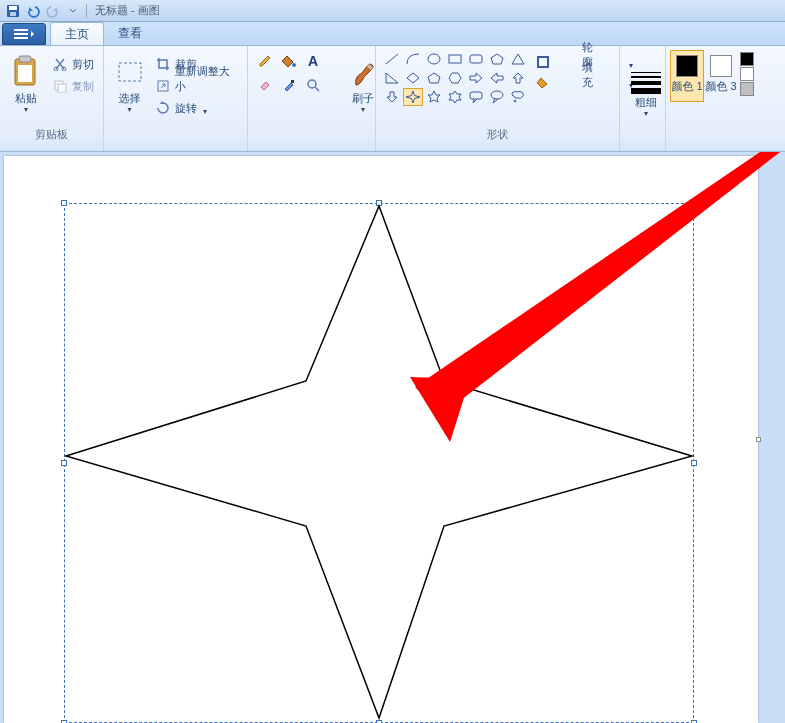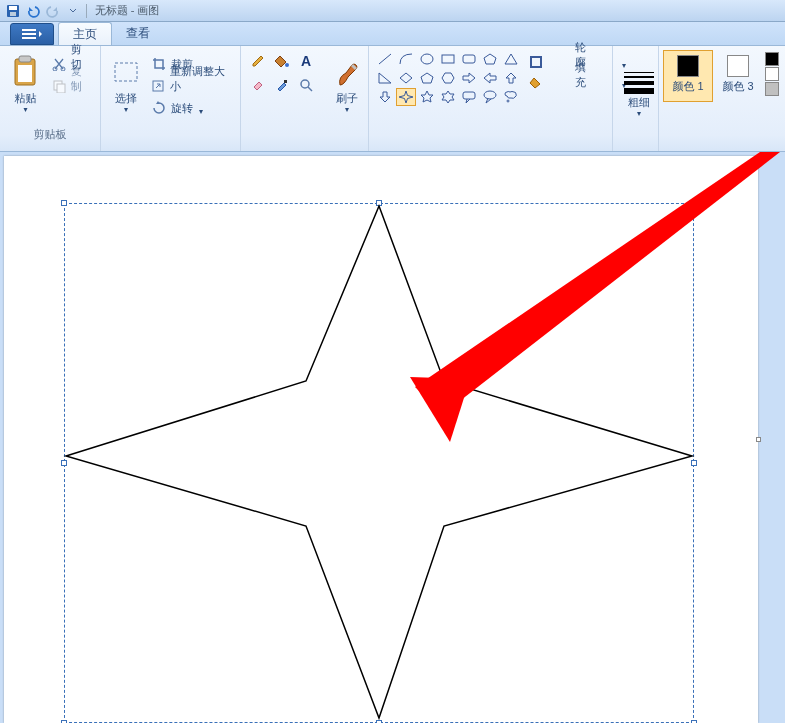--- a/index.html
+++ b/index.html
@@ -3,24 +3,24 @@
 <meta charset="utf-8">
 <style>
 * { margin: 0; padding: 0; box-sizing: border-box; font-family: "Microsoft YaHei", "Segoe UI", Tahoma, sans-serif; }
 body { background: #bfdbff; width: 785px; height: 723px; overflow: hidden; font-size: 12px; }
 
 
 .titlebar { height: 22px; background: linear-gradient(#d8e8fb,#bcd4f0); display: flex; align-items: center; padding: 0 4px; border-bottom: 1px solid #8aa8c8; }
 .qat { display: flex; gap: 2px; align-items: center; }
 .qat .qbtn { width: 18px; height: 18px; display: flex; align-items: center; justify-content: center; }
 .title-sep { width: 1px; height: 14px; background: #9ab; margin: 0 4px; }
-.titlebar .title { color: #4a5a6a; margin-left: 4px; font-size: 11px; font-family: Liberation Serif, serif; }
-
-
-.tabrow { height: 24px; display: flex; align-items: flex-end; background: linear-gradient(#cfe3fb,#bfd8f5); padding-left: 10px; border-bottom: 1px solid #9ab8d8; }
+.titlebar .title { color: #4a5a6a; margin-left: 4px; font-size: 11px; }
+
+
+.tabrow { height: 24px; display: flex; align-items: flex-end; background: linear-gradient(#cfe3fb,#bfd8f5); padding-left: 2px; border-bottom: 1px solid #9ab8d8; }
 .file-btn { width: 44px; height: 22px; background: linear-gradient(#3e79c4,#2a5fa5); border: 1px solid #1f4e8a; border-radius: 3px 3px 0 0; display: flex; align-items: center; justify-content: center; margin-right: 4px; }
 .file-btn svg { display:block; }
 .tab { height: 23px; padding: 3px 14px 0; color: #2b4c7a; font-size: 12px; cursor: default; }
 .tab.active { background: linear-gradient(#f7fbff,#eaf2fb); border: 1px solid #9ab8d8; border-bottom: none; border-radius: 3px 3px 0 0; }
 
 
 .ribbon { height: 106px; background: linear-gradient(#f3f8fe,#e4eefb 85%,#d8e6f8); display: flex; border-bottom: 1px solid #9ab8d8; }
 .group { border-right: 1px solid #c6d6ea; height: 100%; display: flex; flex-direction: column; }
 .group-body { flex: 1; display: flex; align-items: flex-start; padding: 4px 6px 0; }
 .group-label { text-align: center; font-size: 11px; color: #5a6f8a; padding-bottom: 9px; }
@@ -38,21 +38,21 @@
 .tool-grid .cell, .shape-grid .cell { display:flex; align-items:center; justify-content:center; border:1px solid transparent; }
 
 .shape-grid { display:grid; grid-template-columns: repeat(7,20px); grid-auto-rows:18px; gap:1px; }
 .shape-grid .cell.sel { border:1px solid #e0a030; background:#ffe8b0; }
 
 .menu-col .mini-item { height:18px;gap:32px; }
 
 .thick-prev { display:flex; flex-direction:column; gap:3px; align-items:center; padding-top:6px; }
 .thick-prev .ln { width:30px; background:#000; }
 
-.color-btn { width:50px; height:52px; border:1px solid transparent; display:flex; flex-direction:column; align-items:center; padding-top:4px; }
+.color-btn { width:34px; height:52px; border:1px solid transparent; display:flex; flex-direction:column; align-items:center; padding-top:4px; }
 .color-btn.sel { border:1px solid #e0a030; background:#ffe8b0; }
 .color-btn .sw { width:22px; height:22px; border:1px solid #888; }
 .color-btn .lbl { font-size:11px; color:#2b4c7a; text-align:center; line-height:12px; margin-top:3px;}
 
 .swatch-col { display:flex; flex-direction:column; gap:1px; margin-left:2px; padding-top:2px;}
 .swatch-col .sw { width:14px; height:14px; border:1px solid #888; }
 
 
 .workspace { background:#c9def7; height: calc(723px - 22px - 24px - 106px); padding:4px 0 0 4px; position:relative; }
 .canvas { width:754px; height:567px; background:#fff; position:relative; box-shadow: 0 0 2px rgba(0,0,0,.3); }
@@ -222,21 +222,21 @@
               <rect x="10" y="3" width="3" height="3" fill="#333"></rect>
             </svg>
           </div>
         <div class="cell">
             <svg width="16" height="16">
               <circle cx="7" cy="7" r="4" fill="none" stroke="#5a7aaa" stroke-width="1.5"></circle>
               <path d="M10 10 L14 14" stroke="#5a7aaa" stroke-width="1.5"></path>
             </svg>
           </div>
       </div>
-      <div class="big-btn" style="margin-left:15px">
+      <div class="big-btn" style="margin-left:24px">
         <span class="ico">
             <svg width="30" height="34">
               <path d="M8 30 Q6 22 14 18 L20 10 Q22 8 24 10 Q26 12 24 14 L16 22 Q12 30 8 30 Z" fill="#d07030" stroke="#803800"></path>
               <path d="M20 10 L24 14" stroke="#c0c0c0" stroke-width="3"></path>
             </svg>
           </span>
         <span class="lbl">刷子</span>
         <span class="drop">▾</span>
       </div>
     </div>
@@ -368,20 +368,21 @@
             <span class="mico">
               <svg width="14" height="14">
                 <path d="M5 3 L11 9 L6 13 L1 8 Z" fill="#e0a030" stroke="#a06000"></path>
               </svg>
             </span>
             <span>填充</span>
             <span style="margin-left:2px;font-size:8px">▾</span>
           </div>
       </div>
     </div>
+    <div class="group-label">形状</div>
   </div>
 
   <div class="group" style="width:46px">
     <div class="group-body" style="justify-content:center; flex-direction:column;">
       <div class="big-btn">
         <div class="thick-prev">
           <div class="ln" style="height:1px"></div>
           <div class="ln" style="height:2px"></div>
           <div class="ln" style="height:4px"></div>
           <div class="ln" style="height:6px"></div>

